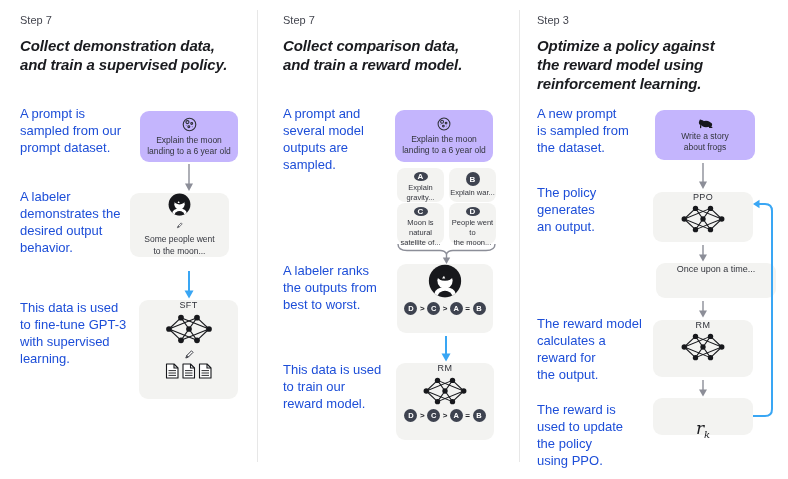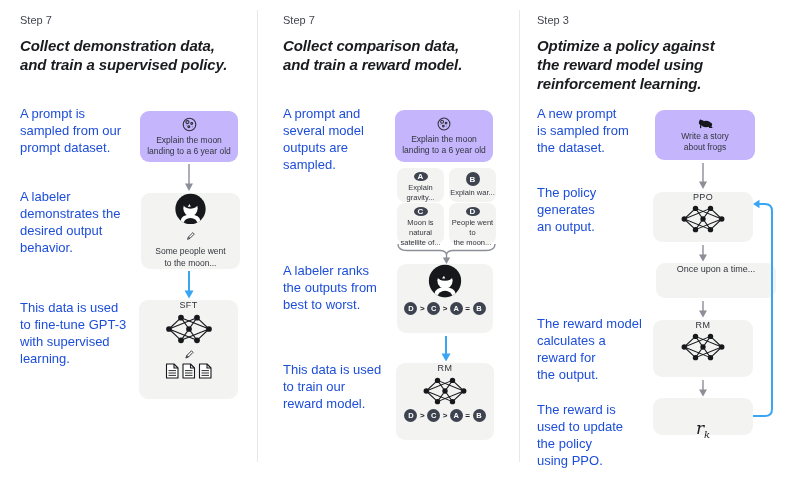--- a/index.html
+++ b/index.html
@@ -68,21 +68,21 @@
       </svg>
       <div class="boxtext">Explain the moon
 landing to a 6 year old</div>
     </div>
 
     <svg class="arrow" style="left:183px;top:164px" width="12" height="28">
       <line x1="6" y1="0" x2="6" y2="20" stroke="#8c8e98" stroke-width="1.4"></line>
       <polygon points="2,19.5 10,19.5 6,27" fill="#8c8e98"></polygon>
     </svg>
 
-    <div class="gbox" style="left:141px;top:193px;width:99px;height:76px;gap:5px">
+    <div class="gbox" style="left:130px;top:193px;width:99px;height:64px;gap:5px">
       <svg width="37" height="37" viewBox="0 0 40 40">
         <defs>
           <clipPath id="avclip">
               <circle cx="20" cy="20" r="19"></circle>
             </clipPath>
           <g id="avat">
             <circle cx="20" cy="20" r="19" fill="#17181c"></circle>
             <g clip-path="url(#avclip)">
               <ellipse cx="20" cy="19.5" rx="9" ry="9.5" fill="#ffffff"></ellipse>
               <ellipse cx="20" cy="13.5" rx="9.3" ry="6.3" fill="#17181c"></ellipse>

